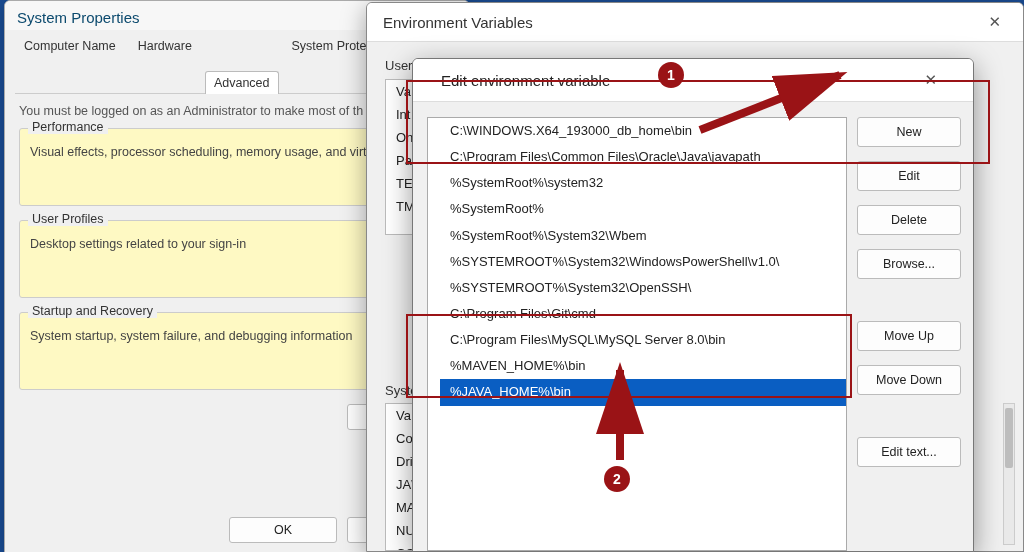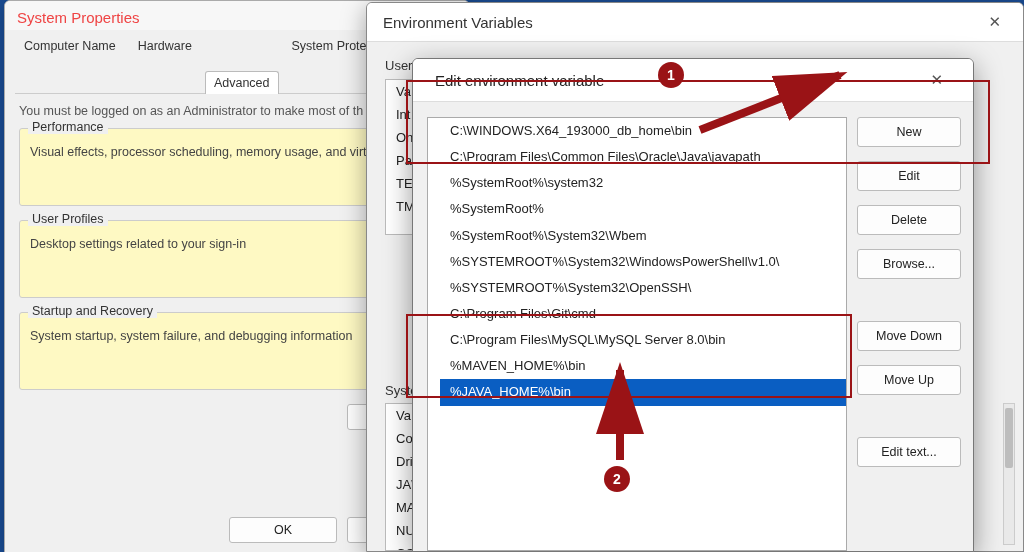--- a/index.html
+++ b/index.html
@@ -24,21 +24,21 @@
     height: 552px;
     background: #f0f0f0;
     border: 1px solid #aaa;
     box-shadow: 0 4px 16px rgba(0,0,0,.25);
     border-radius: 6px 6px 0 0;
     overflow: hidden;
   }
   .sysprops-title {
     padding: 8px 12px 4px;
     font-size: 15px;
-    color: #ef4444;
+    color: #0c4a6e;
     background: #f7f7f7;
   }
   .tabs {
     display: flex;
     border-bottom: 1px solid #ccc;
     margin: 4px 10px 0;
     gap: 4px;
   }
   .tab {
     padding: 4px 8px;
@@ -172,21 +172,21 @@
     border: 1px solid #777;
     border-radius: 6px 6px 0 0;
     box-shadow: 0 8px 28px rgba(0,0,0,.4);
     overflow: hidden;
   }
   .edit-titlebar {
     display: flex;
     justify-content: space-between;
     align-items: center;
     background: #fff;
-    padding: 10px 22px;
+    padding: 10px 28px;
     border-bottom: 1px solid #ddd;
   }
   .edit-titlebar h2 {
     margin: 0;
     font-size: 15px;
     font-weight: 400;
     color: #222;
   }
   .edit-body {
     position: absolute;
@@ -359,22 +359,22 @@
         <div class="path-row">C:\Program Files\MySQL\MySQL Server 8.0\bin</div>
         <div class="path-row">%MAVEN_HOME%\bin</div>
         <div class="path-row selected">%JAVA_HOME%\bin</div>
       </div>
     <div class="edit-buttons">
       <span class="win-btn wide">New</span>
       <span class="win-btn wide">Edit</span>
       <span class="win-btn wide">Delete</span>
       <span class="win-btn wide">Browse...</span>
       <div class="gap"></div>
+      <span class="win-btn wide">Move Up</span>
       <span class="win-btn wide">Move Down</span>
-      <span class="win-btn wide">Move Up</span>
       <div class="gap"></div>
       <span class="win-btn wide">Edit text...</span>
     </div>
   </div>
 </div>
 
 <div class="redbox" style="left:406px; top:80px; width:580px; height:80px;"></div>
 <div class="redbox" style="left:406px; top:314px; width:442px; height:80px;"></div>
 
 <div class="badge" style="left:658px; top:62px;">1</div>

